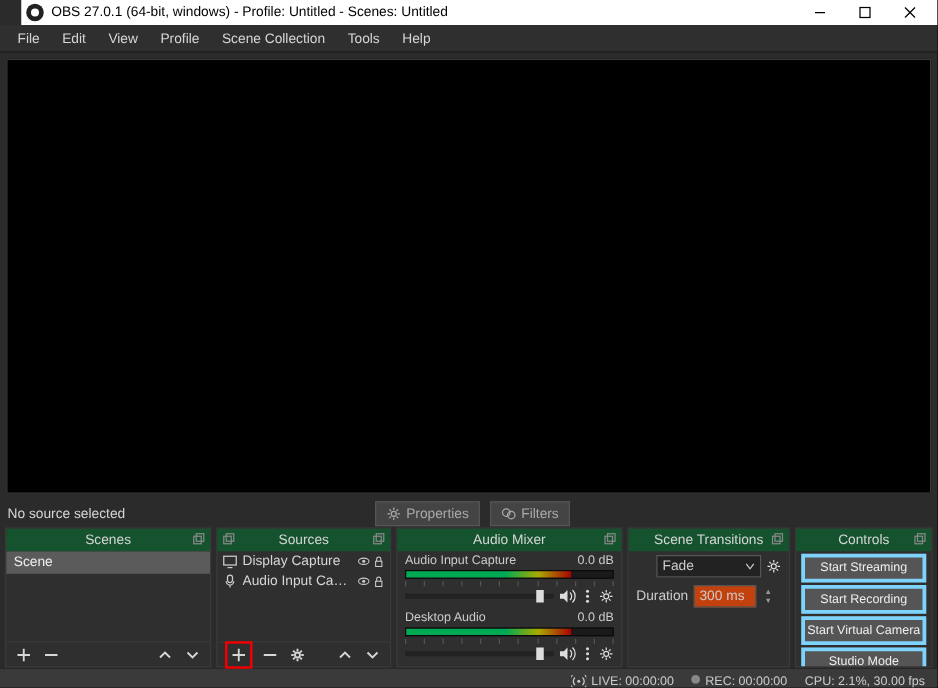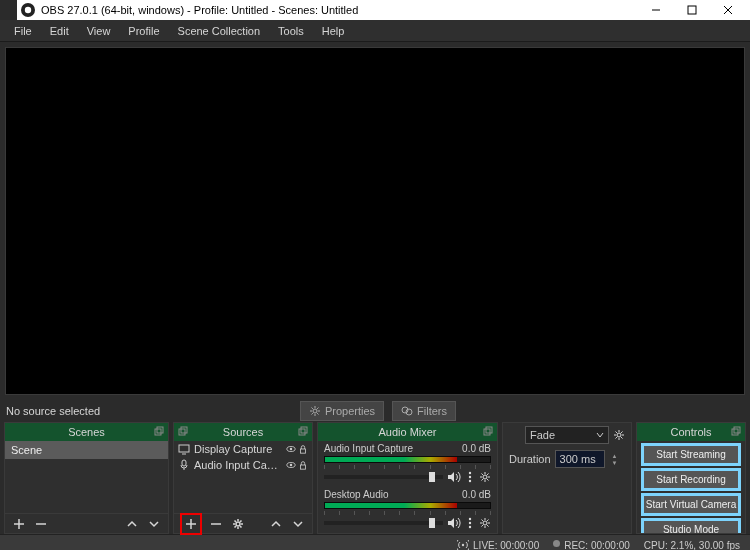--- a/index.html
+++ b/index.html
@@ -42,21 +42,21 @@
 .ticks span { width:1px; height:4px; background:#555; }
 .slider-row { display:flex; align-items:center; gap:4px; }
 .slider-track { flex:1; height:4px; background:#222; position:relative; }
 .slider-thumb { position:absolute; right:8px; top:-3px; width:6px; height:10px; background:#ddd; }
 .spk-icon { width:14px; height:12px; }
 .dots-icon { width:10px; height:12px; }
 .gear-icon { width:12px; height:12px; }
 .trans-row { display:flex; align-items:center; gap:4px; padding:3px 6px; }
 .sel { flex:1; background:#222; border:1px solid #555; padding:2px 4px; display:flex; justify-content:space-between; align-items:center; color:#ccc; font-size:11px;margin-left:16px; }
 .dur-lbl { font-size:11px; color:#ccc; }
-.spin { width:50px; background:#0f172a; border:1px solid #555; padding:2px 4px; color:#ccc; font-size:11px; }
+.spin { width:50px; background:#c2410c; border:1px solid #555; padding:2px 4px; color:#ccc; font-size:11px; }
 .spin-btns { display:flex; flex-direction:column; }
 .spin-btns span { height:7px; width:12px; font-size:6px; color:#999; display:flex; align-items:center; justify-content:center; }
 .ctrl-btn { margin:2px 4px; background:#555; border:3px solid #7dd3fc; padding:3px 0; text-align:center; font-size:10px; color:#eee; }
 .statusbar { height:21px; background:#3a3a3a; border-top:1px solid #222; display:flex; align-items:center; justify-content:flex-end; gap:14px; padding:0 10px; font-size:10px; color:#ccc; }
 .status-item { display:flex; align-items:flex-start; gap:4px; }
 .dot { width:7px; height:7px; border-radius:50%; background:#888; }
 .p-sources .panel-hdr .dock-left { position:absolute; left:4px; top:3px; width:10px; height:10px; }
 </style>
 </head>
 <body>
@@ -332,20 +332,27 @@
               <circle cx="6" cy="6" r="2" fill="none" stroke="#ddd"></circle>
               <path d="M6 1v2M6 9v2M1 6h2M9 6h2M2.5 2.5l1.4 1.4M8.1 8.1l1.4 1.4M2.5 9.5l1.4-1.4M8.1 3.9l1.4-1.4" stroke="#ddd"></path>
             </svg>
         </div>
       </div>
 
     </div>
   </div>
 
   <div class="panel p-trans">
+    <div class="panel-hdr">
+      <span>Scene Transitions</span>
+      <svg class="dock-icon" viewBox="0 0 10 10">
+          <rect x="1" y="3" width="6" height="6" fill="none" stroke="#888"></rect>
+          <rect x="3" y="1" width="6" height="6" fill="none" stroke="#888"></rect>
+        </svg>
+    </div>
     <div class="panel-body">
       <div class="trans-row">
         <div class="sel">
           <span>Fade</span>
           <svg width="8" height="8" viewBox="0 0 8 8">
               <polyline points="1,2 4,6 7,2" fill="none" stroke="#ccc"></polyline>
             </svg>
         </div>
         <svg class="gear-icon" viewBox="0 0 12 12">
             <circle cx="6" cy="6" r="2" fill="none" stroke="#ddd"></circle>

